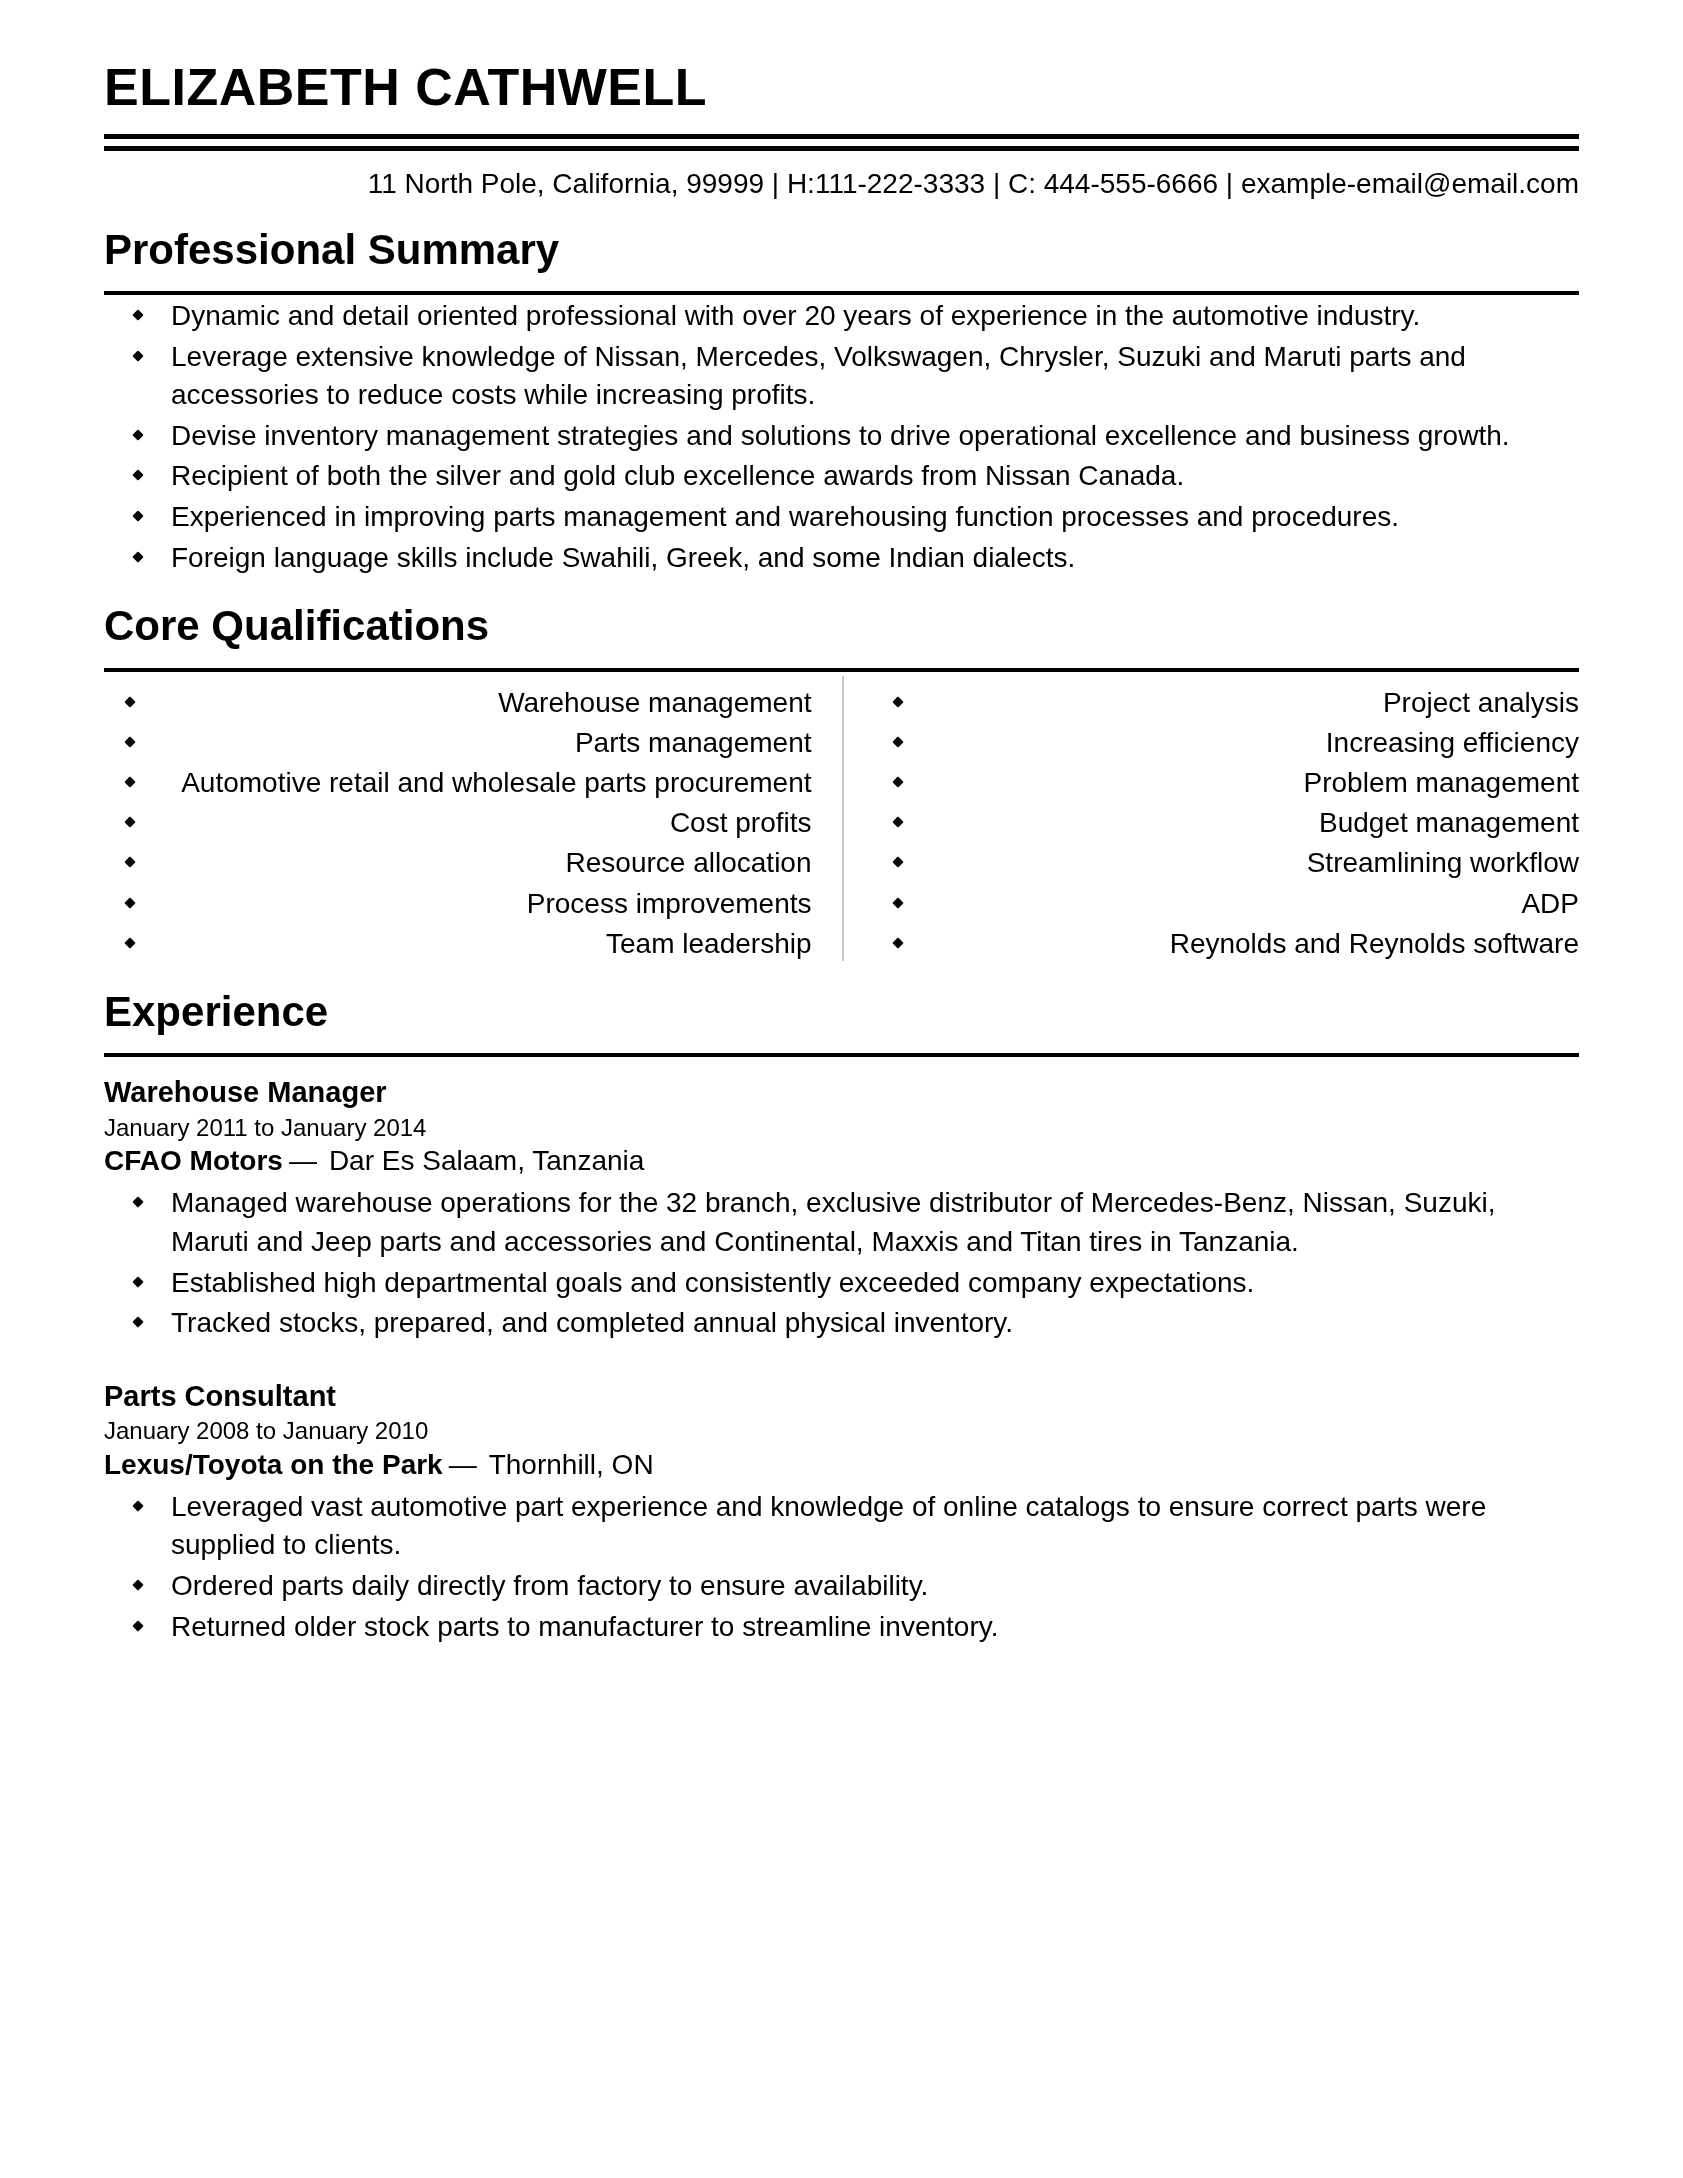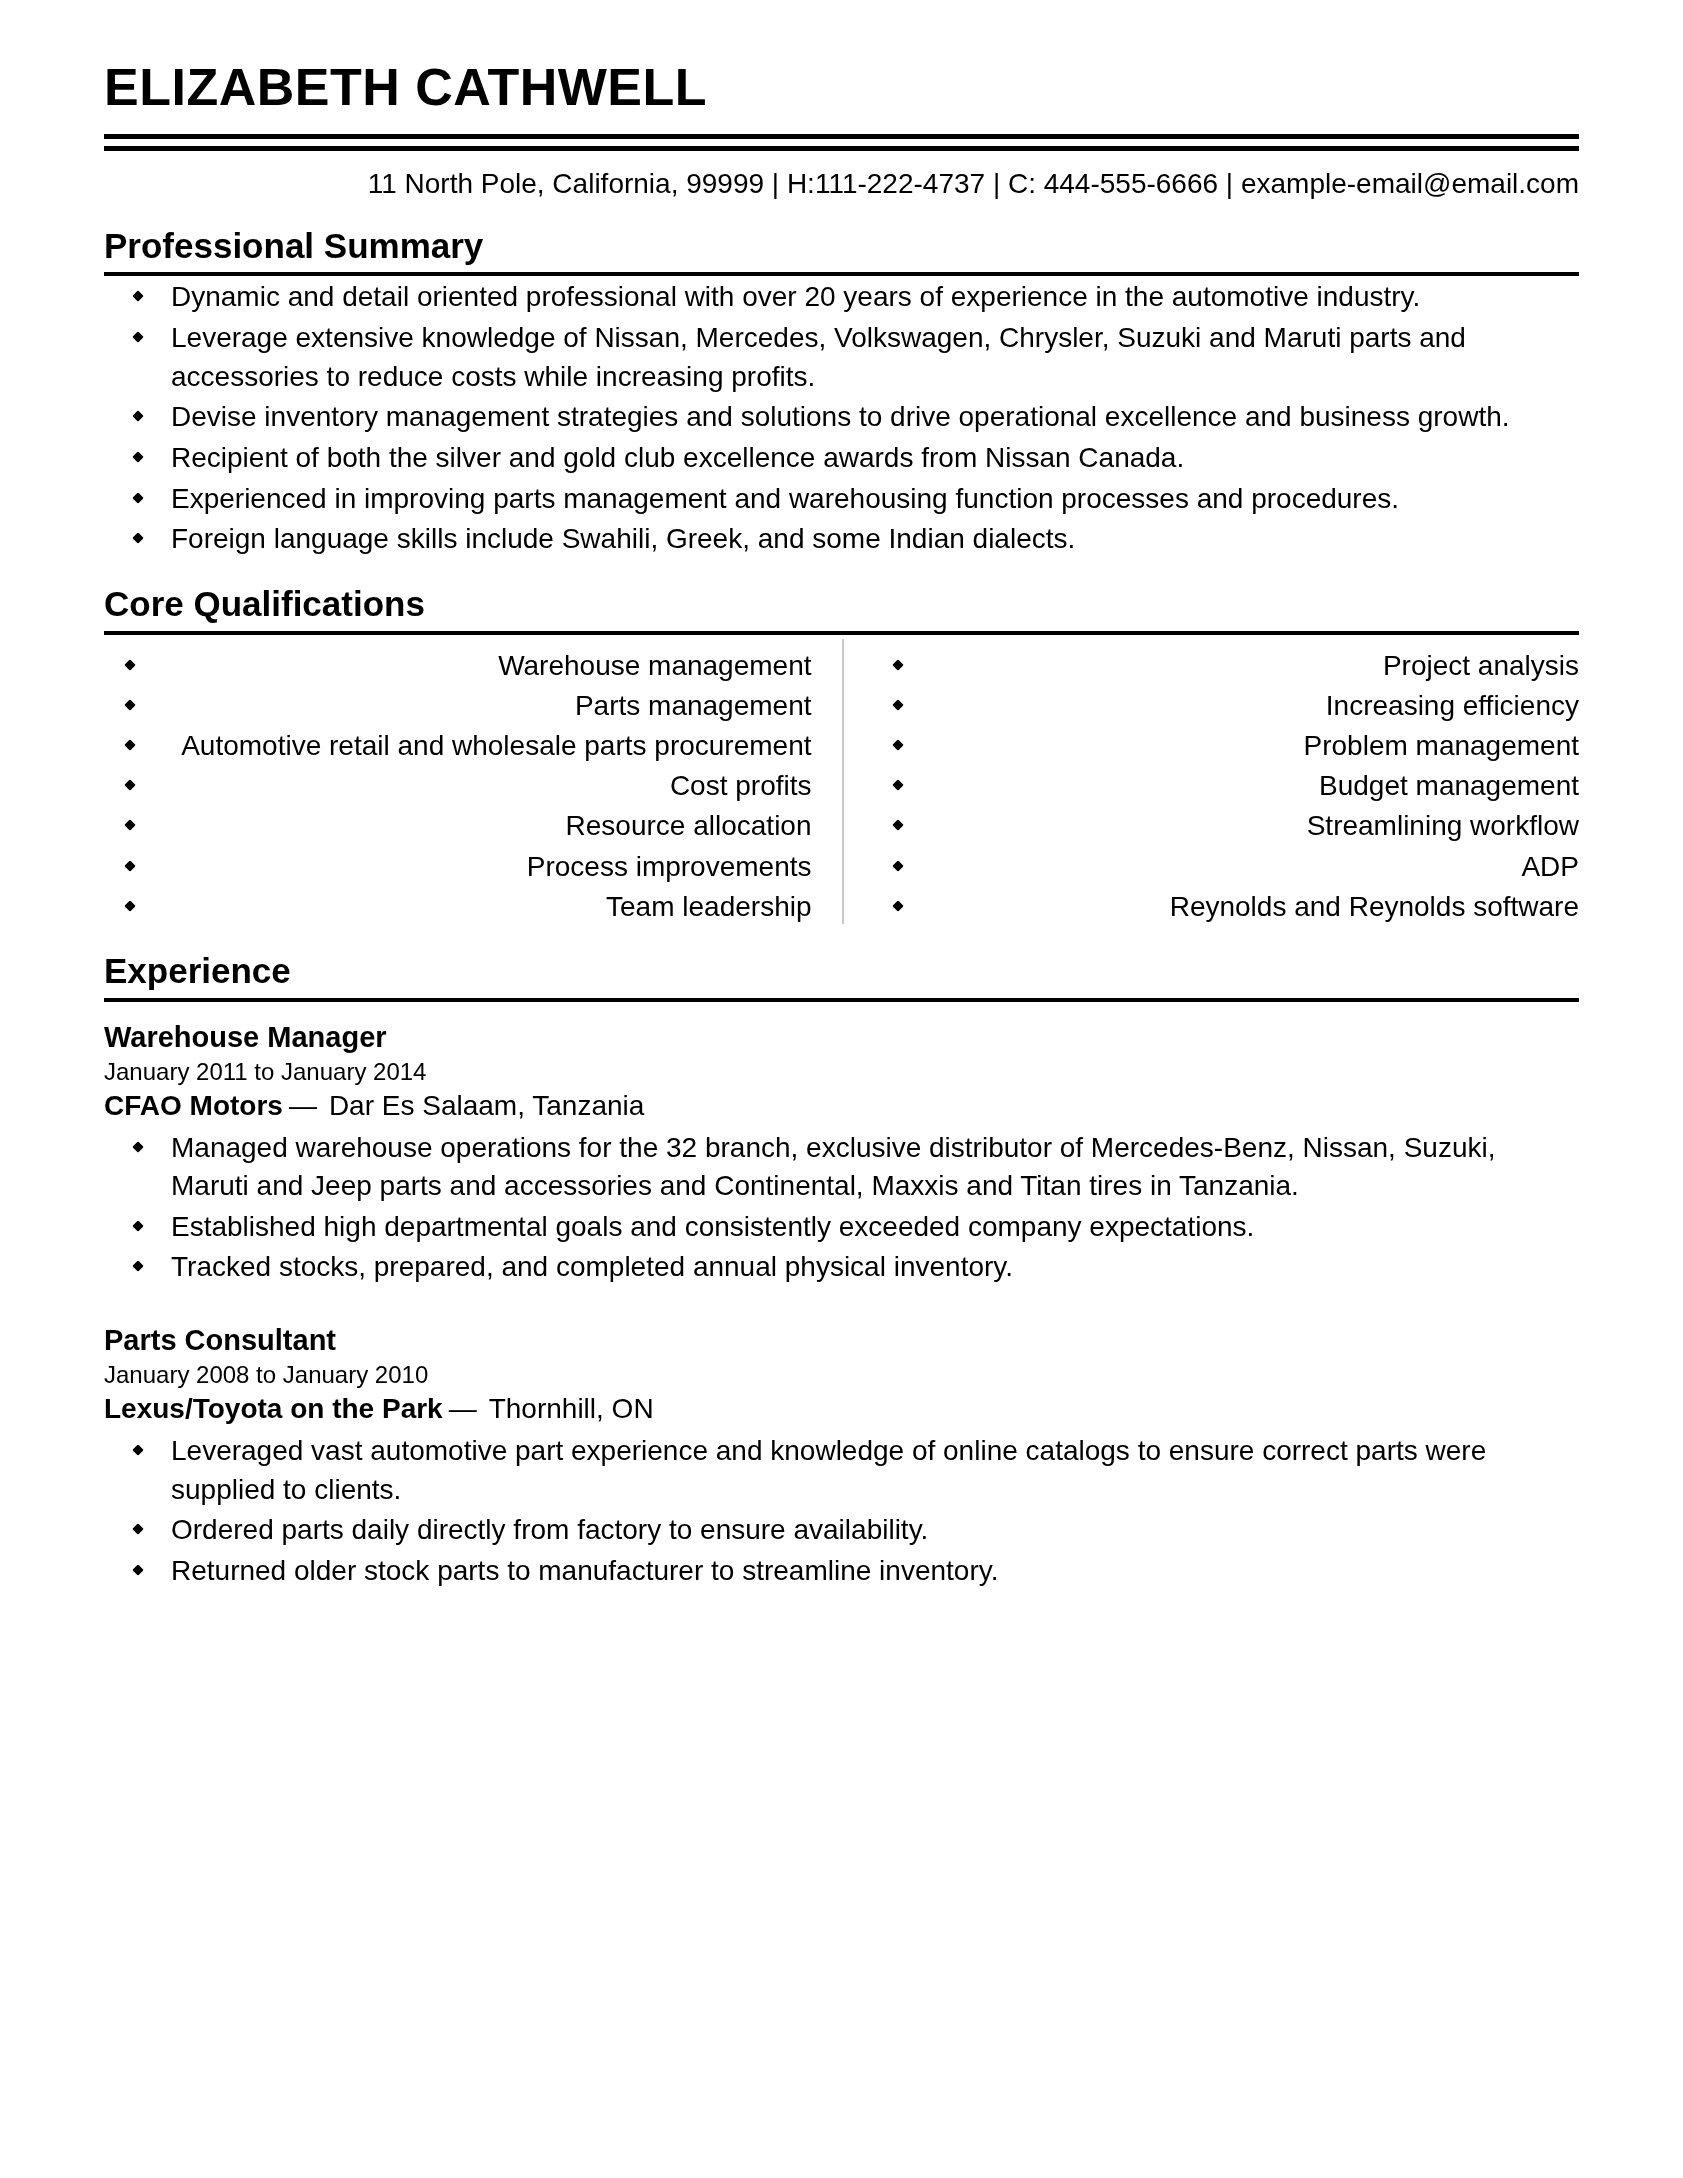--- a/index.html
+++ b/index.html
@@ -47,24 +47,24 @@
     line-height: 1.2;
     margin-top: 16px;
     white-space: nowrap;
   }
 
   
   .section {
     margin-top: 26px;
   }
   .section-heading {
-    font-size: 35px;
+    font-size: 42px;
     font-weight: bold;
     line-height: 1.08;
-    padding-bottom: 8px;
+    padding-bottom: 19px;
     border-bottom: 4px solid #000;
   }
 
   
   ul.bullets {
     list-style: none;
     margin: 0;
     padding: 0;
   }
   ul.bullets > li {
@@ -159,21 +159,21 @@
   }
 </style>
 </head>
 <body>
 
 <div class="page">
 
   <div class="name-block">
     <div class="full-name">ELIZABETH CATHWELL</div>
     <div class="double-rule"></div>
-    <div class="contact-line">11 North Pole, California, 99999 | H:111-222-4737 | C: 444-555-6666 | example-email@email.com</div>
+    <div class="contact-line">11 North Pole, California, 99999 | H:111-222-3333 | C: 444-555-6666 | example-email@email.com</div>
   </div>
 
   <div class="section">
     <div class="section-heading">Professional Summary</div>
     <ul class="bullets summary-list">
       <li>Dynamic and detail oriented professional with over 20 years of experience in the automotive industry.</li>
       <li>Leverage extensive knowledge of Nissan, Mercedes, Volkswagen, Chrysler, Suzuki and Maruti parts and accessories to reduce costs while increasing profits.</li>
       <li>Devise inventory management strategies and solutions to drive operational excellence and business growth.</li>
       <li>Recipient of both the silver and gold club excellence awards from Nissan Canada.</li>
       <li>Experienced in improving parts management and warehousing function processes and procedures.</li>

